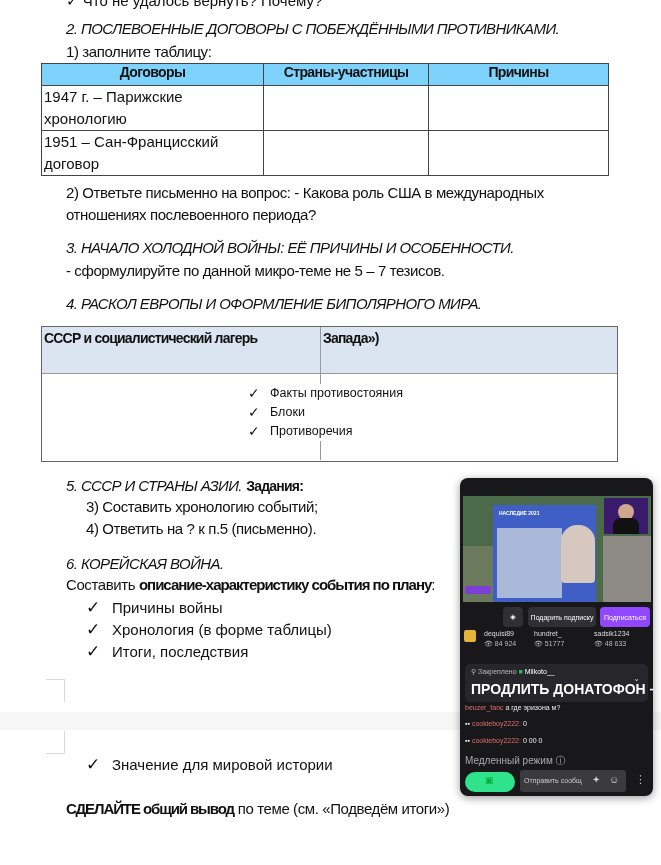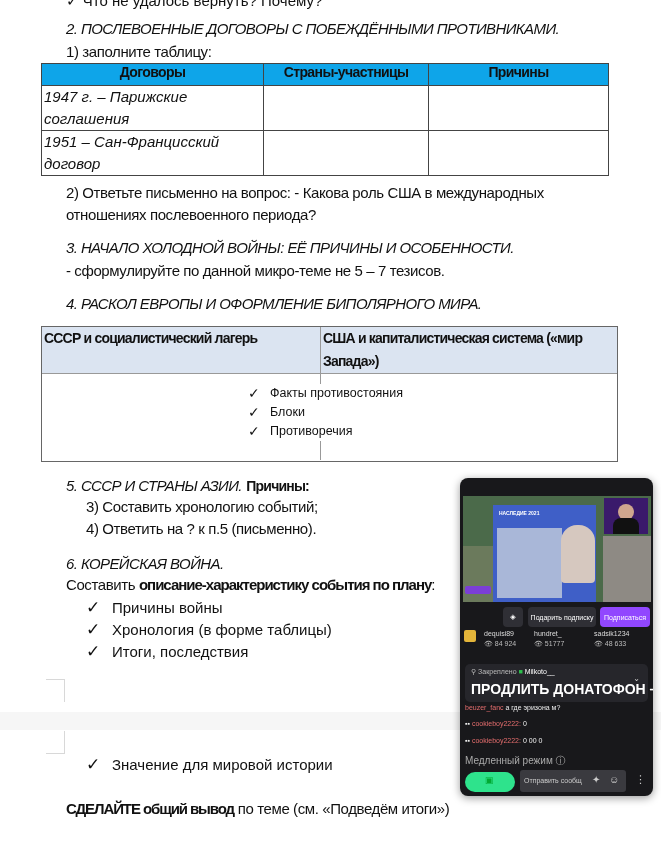--- a/index.html
+++ b/index.html
@@ -4,22 +4,22 @@
 <style>
   html, body { margin:0; padding:0; }
   body { width:661px; height:865px; background:#ffffff; position:relative; overflow:hidden;
          font-family:"Liberation Sans", sans-serif; color:#111; }
   .abs { position:absolute; }
   .cutline { left:66px; top:-8px; font-size:15px; color:#111; white-space:nowrap; }
   .h-ital { font-style:italic; font-size:15px; letter-spacing:-0.6px; white-space:nowrap; }
   .txt { font-size:15px; letter-spacing:-0.4px; white-space:nowrap; }
   table.doc { border-collapse:collapse; position:absolute; font-size:15px; }
   table.doc td, table.doc th { border:1px solid #444; vertical-align:top; padding:0 2px; }
-  table.doc th { background:#0ea5e9; font-weight:bold; text-align:center; letter-spacing:-0.6px; font-size:14px; height:21px; }
-  .t1 td { height:42px; line-height:22px;font-style:italic; }
+  table.doc th { background:#7dd3fc; font-weight:bold; text-align:center; letter-spacing:-0.6px; font-size:14px; height:21px; }
+  .t1 td { height:42px; line-height:22px; }
   .t2 { border:1px solid #666; }
   .t2 .hd { background:#dbe4f1; height:46px; display:flex; border-bottom:1px solid #999; }
   .t2 .hd div { font-weight:bold; font-size:14px; letter-spacing:-0.8px; line-height:23px; padding:0 1px; }
   .chk { display:flex; align-items:center; gap:8px; font-size:12.5px; line-height:19px; }
   .chk .m { width:14px; font-size:14px; }
   .bl { display:flex; align-items:center; gap:8px; font-size:15px; line-height:22px; }
   .bl .m { font-size:17px; width:18px; }
   .gutter { background:#f6f6f6; }
   .crop { border-color:#d8d8d8; border-style:solid; width:18px; height:22px; }
   
@@ -54,21 +54,21 @@
 <table class="doc t1" style="left:41px;top:63px;width:568px;">
   <tbody>
       <tr>
     <th style="width:217px;">Договоры</th>
     <th style="width:160px;">Страны-участницы</th>
     <th>Причины</th>
   </tr>
   <tr>
     <td>
           <div>1947 г. –  Парижские</div>
-          <div>соглашения</div>
+          <div>хронологию</div>
         </td>
     <td></td>
         <td></td>
   </tr>
   <tr>
     <td>
           <div>1951 –  Сан-Францисский</div>
           <div>договор</div>
         </td>
     <td></td>
@@ -84,21 +84,20 @@
 <div class="abs txt" style="left:66px;top:262px;">- сформулируйте по данной микро-теме не 5 –   7 тезисов.</div>
 
 <div class="abs h-ital" style="left:66px;top:295px;">4. РАСКОЛ ЕВРОПЫ И ОФОРМЛЕНИЕ БИПОЛЯРНОГО МИРА.</div>
 
 <div class="abs t2" style="left:41px;top:326px;width:575px;height:134px;">
   <div class="hd">
     <div style="width:276px;border-right:1px solid #999;">
       <div>СССР и социалистический лагерь</div>
     </div>
     <div>
-      <div>США и капиталистическая система («мир</div>
         <div>Запада»)</div>
     </div>
   </div>
   <div class="abs" style="left:278px;top:47px;width:1px;height:86px;background:#999;"></div>
   <div class="abs" style="left:206px;top:57px;background:#fff;padding-right:4px;">
     <div class="chk">
         <span class="m">✓</span>
         <span>Факты противостояния</span>
       </div>
     <div class="chk">
@@ -107,21 +106,21 @@
       </div>
     <div class="chk">
         <span class="m">✓</span>
         <span>Противоречия</span>
       </div>
   </div>
 </div>
 
 <div class="abs" style="left:66px;top:477px;white-space:nowrap;">
   <span class="h-ital">5. СССР И СТРАНЫ АЗИИ.</span>
-  <span style="font-weight:bold;font-size:14px;letter-spacing:-0.8px;">Причины:</span>
+  <span style="font-weight:bold;font-size:14px;letter-spacing:-0.8px;">Задания:</span>
 </div>
 <div class="abs txt" style="left:86px;top:498px;">3)  Составить хронологию событий;</div>
 <div class="abs txt" style="left:86px;top:520px;">4)  Ответить на ? к п.5 (письменно).</div>
 
 <div class="abs h-ital" style="left:66px;top:555px;">6. КОРЕЙСКАЯ ВОЙНА.</div>
 <div class="abs txt" style="left:66px;top:576px;">
   <span>Составить </span><b style="letter-spacing:-1px;">описание-характеристику события по плану</b><span>:</span>
 </div>
 <div class="abs" style="left:86px;top:597px;">
   <div class="bl">

